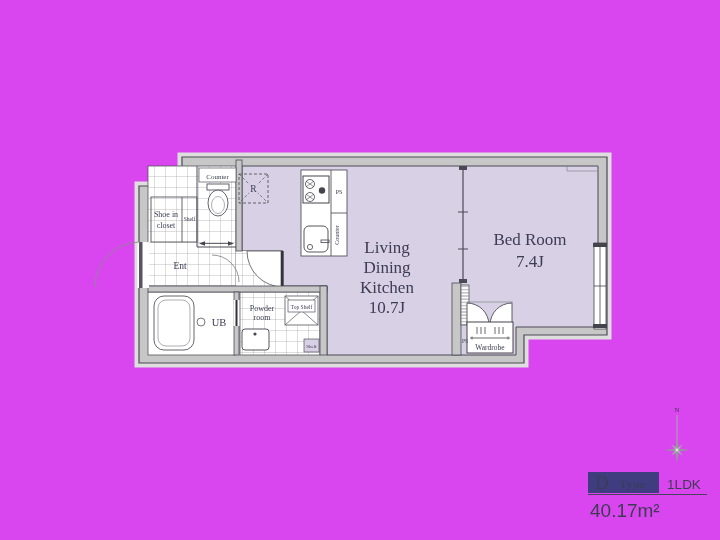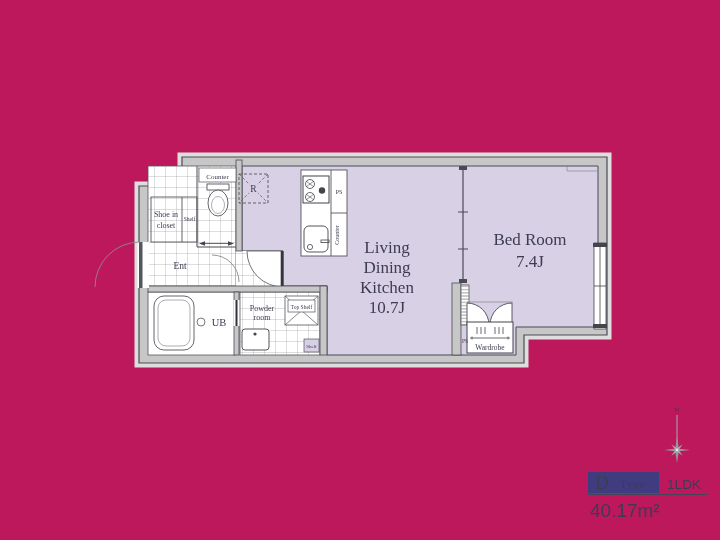--- a/index.html
+++ b/index.html
@@ -1,16 +1,16 @@
 <!DOCTYPE html>
 <html><head>
 <meta charset="utf-8">
 <style>
   html,body{margin:0;padding:0;background:#ffffff;}
-  .stage{position:relative;width:720px;height:540px;background:#be185d;overflow:hidden;}
+  .stage{position:relative;width:720px;height:540px;background:#d946ef;overflow:hidden;}
   svg{display:block;}
   .t-serif{font-family:"Liberation Serif", serif;}
   .t-sans{font-family:"Liberation Sans", sans-serif;}
   text{fill:#3c3c52;}
 </style>
 </head>
 <body>
 
 <div class="stage">
 <svg width="720" height="540" viewBox="0 0 720 540">

